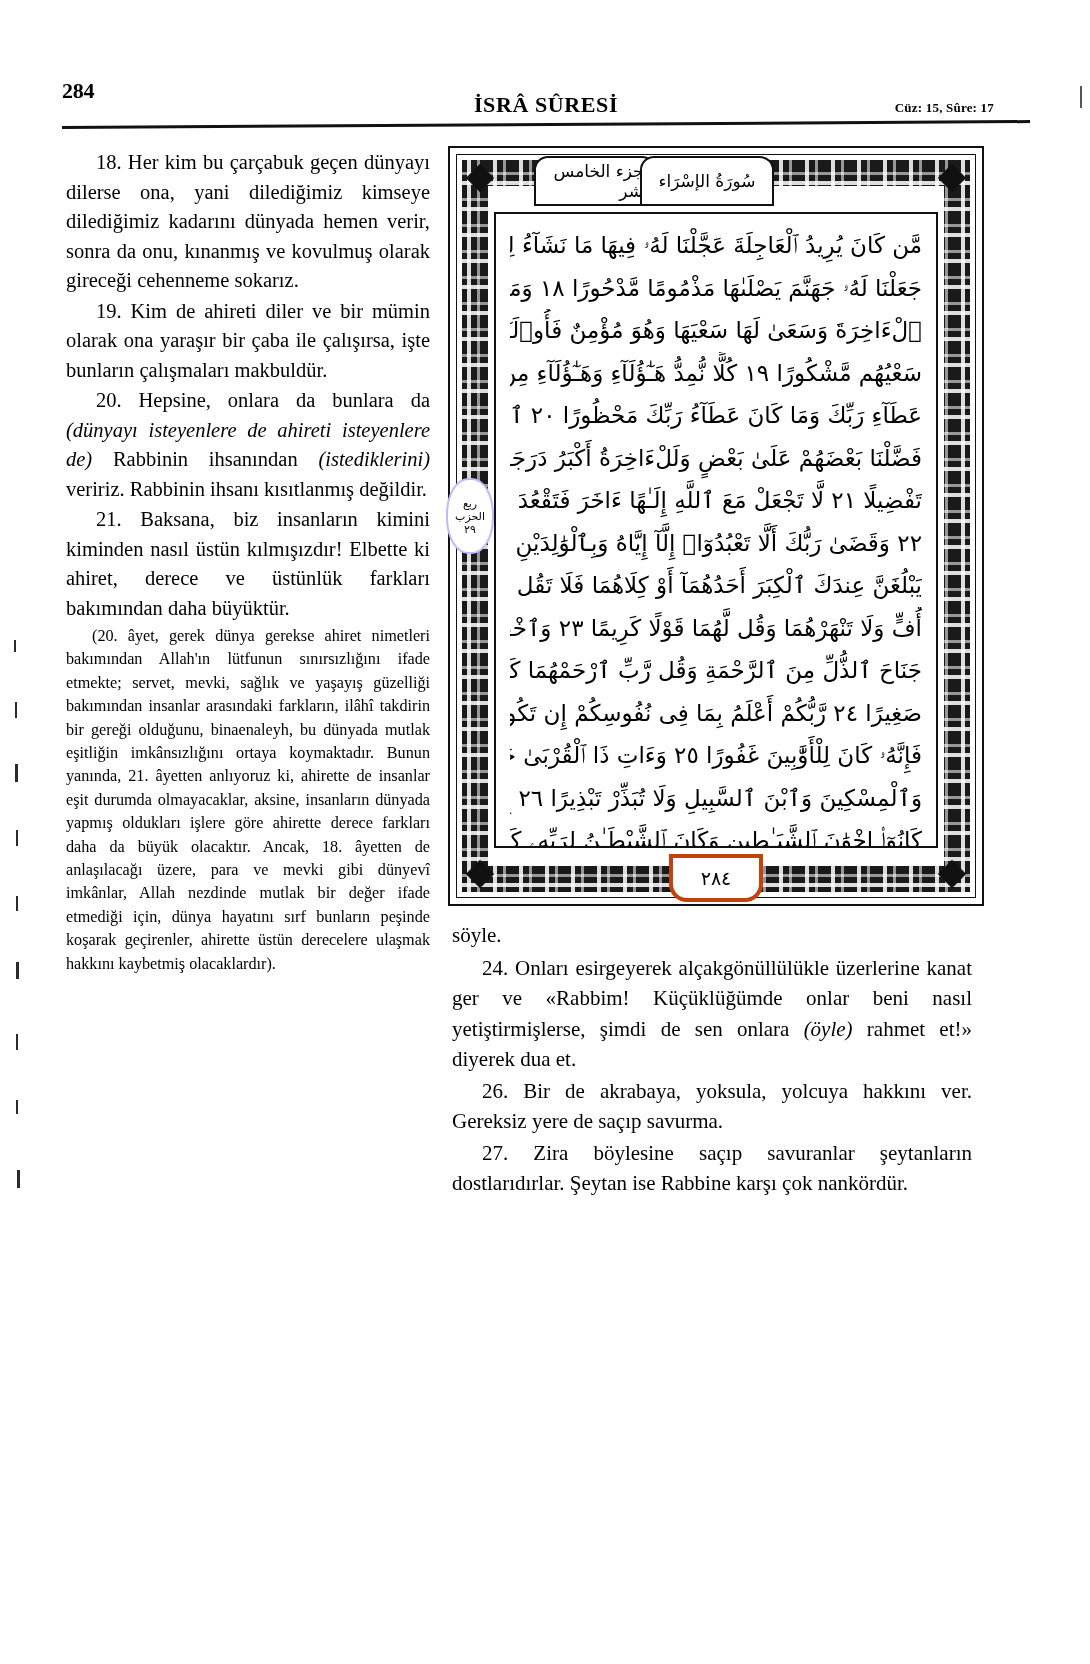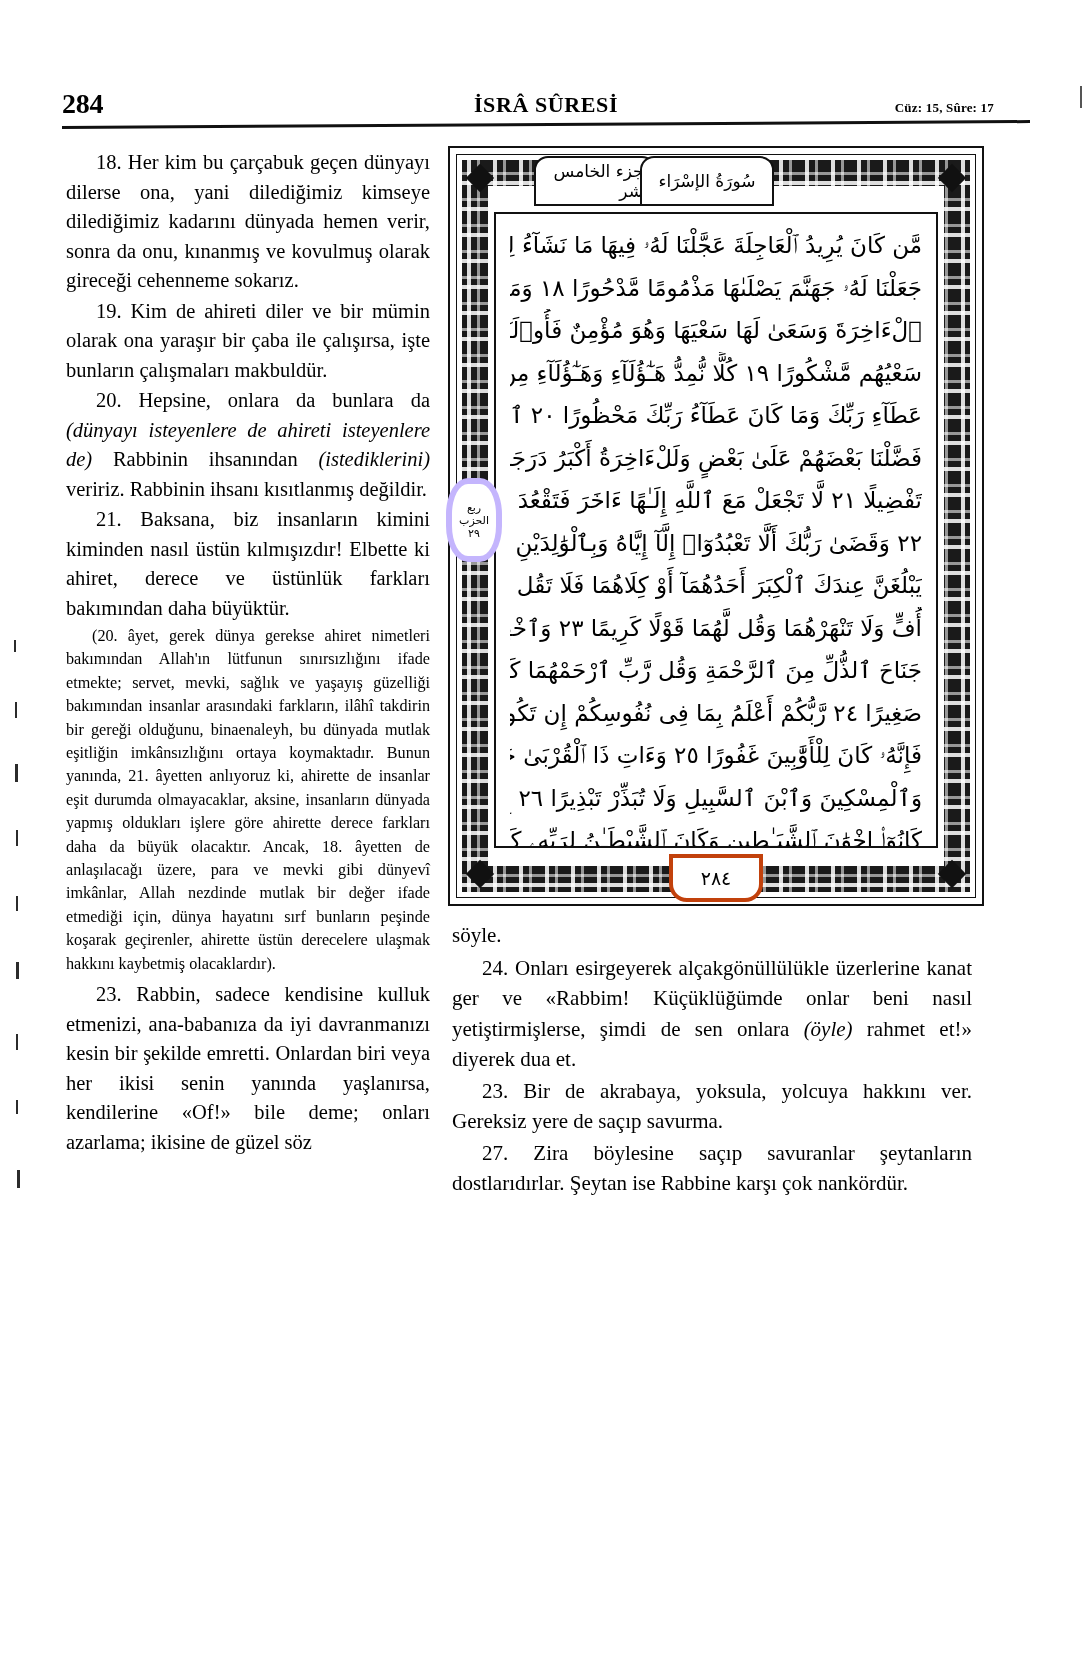--- a/index.html
+++ b/index.html
@@ -27,22 +27,22 @@
   #running-head {
     position: absolute;
     left: 62px;
     top: 82px;
     width: 968px;
     height: 40px;
   }
   #running-head .folio {
     position: absolute;
     left: 0;
-    bottom: 2px;
-    font-size: 28px;
+    bottom: 18px;
+    font-size: 22px;
     font-weight: bold;
     letter-spacing: -0.2px;
   }
   #running-head .sura-title {
     position: absolute;
     left: 0;
     right: 0;
     bottom: 4px;
     text-align: center;
     font-size: 22px;
@@ -215,21 +215,21 @@
   #cartouche-sura { left: 190px; width: 130px; }
 
   
   #hizb-medallion {
     position: absolute;
     left: -4px;
     top: 330px;
     width: 44px;
     height: 72px;
     background: #fff;
-    border: 6px solid #c4b5fd;
+    border: 2px solid #c4b5fd;
     border-radius: 22px / 36px;
     z-index: 6;
     display: flex;
     flex-direction: column;
     align-items: center;
     justify-content: center;
     direction: rtl;
     font-family: "DejaVu Sans", "Liberation Sans", sans-serif;
     font-size: 11px;
     line-height: 13px;
@@ -302,21 +302,20 @@
 
     <p class="verse">19. Kim de ahireti diler ve bir mümin olarak ona yaraşır bir çaba ile çalışırsa, işte bunların çalışmaları makbuldür.</p>
 
     <p class="verse"><span>20. Hepsine, onlara da bunlara da </span><i>(dünyayı isteyenlere de ahireti isteyenlere de)</i><span> Rabbinin ihsanından </span><i>(istediklerini)</i><span> veririz. Rabbinin ihsanı kısıtlanmış değildir.</span></p>
 
     <p class="verse">21. Baksana, biz insanların kimini kiminden nasıl üstün kılmışızdır! Elbette ki ahiret, derece ve üstünlük farkları bakımından daha büyüktür.</p>
 
     <p class="note">(20. âyet, gerek dünya gerekse ahiret nimetleri bakımından Allah'ın lütfunun sınırsızlığını ifade etmekte; servet, mevki, sağlık ve yaşayış güzelliği bakımından insanlar arasındaki farkların, ilâhî takdirin bir gereği olduğunu, binaenaleyh, bu dünyada mutlak eşitliğin imkânsızlığını ortaya koymaktadır. Bunun yanında, 21. âyetten anlıyoruz ki, ahirette de insanlar eşit durumda olmayacaklar, aksine, insanların dünyada yapmış oldukları işlere göre ahirette derece farkları daha da büyük olacaktır. Ancak, 18. âyetten de anlaşılacağı üzere, para ve mevki gibi dünyevî imkânlar, Allah nezdinde mutlak bir değer ifade etmediği için, dünya hayatını sırf bunların peşinde koşarak geçirenler, ahirette üstün derecelere ulaşmak hakkını kaybetmiş olacaklardır).</p>
 
 
-    <p class="verse">23. Rabbin, sadece kendisine kulluk etmenizi, ana-babanıza da iyi davranmanızı kesin bir şekilde emretti. Onlardan biri veya her ikisi senin yanında yaşlanırsa, kendilerine «Of!» bile deme; onları azarlama; ikisine de güzel söz</p>
 
   </div>
 
   <div id="quran-block">
     <div id="quran-frame">
       <div id="quran-frame-inner"></div>
       <div id="quran-band"></div>
 
       <div class="rosette" style="left:20px;  top:20px;"></div>
       <div class="rosette" style="right:20px; top:20px;"></div>
@@ -359,21 +358,21 @@
       </div>
     </div>
   </div>
 
   <div id="col-right" style="top:920px;">
     <p class="runon">söyle.</p>
 
     <p class="verse"><span>24. Onları esirgeyerek alçakgönüllülükle üzerlerine kanat ger ve «Rabbim! Küçüklüğümde onlar beni nasıl yetiştirmişlerse, şimdi de sen onlara </span><i>(öyle)</i><span> rahmet et!» diyerek dua et.</span></p>
 
 
-    <p class="verse">23. Bir de akrabaya, yoksula, yolcuya hakkını ver. Gereksiz yere de saçıp savurma.</p>
+    <p class="verse">26. Bir de akrabaya, yoksula, yolcuya hakkını ver. Gereksiz yere de saçıp savurma.</p>
 
     <p class="verse">27. Zira böylesine saçıp savuranlar şeytanların dostlarıdırlar. Şeytan ise Rabbine karşı çok nankördür.</p>
   </div>
 
   <div class="speck" style="left:14px; top:640px;  height:12px;"></div>
   <div class="speck" style="left:15px; top:702px;  height:16px;"></div>
   <div class="speck" style="left:15px; top:764px;  height:18px; width:3px;"></div>
   <div class="speck" style="left:16px; top:830px;  height:16px;"></div>
   <div class="speck" style="left:16px; top:896px;  height:15px;"></div>
   <div class="speck" style="left:16px; top:962px;  height:17px; width:3px;"></div>

